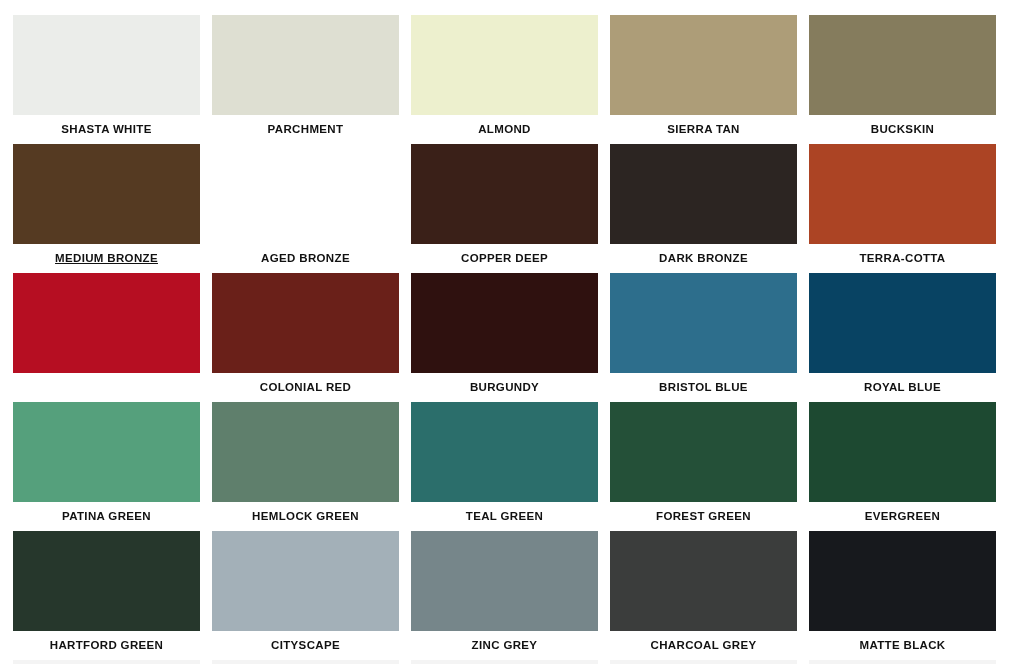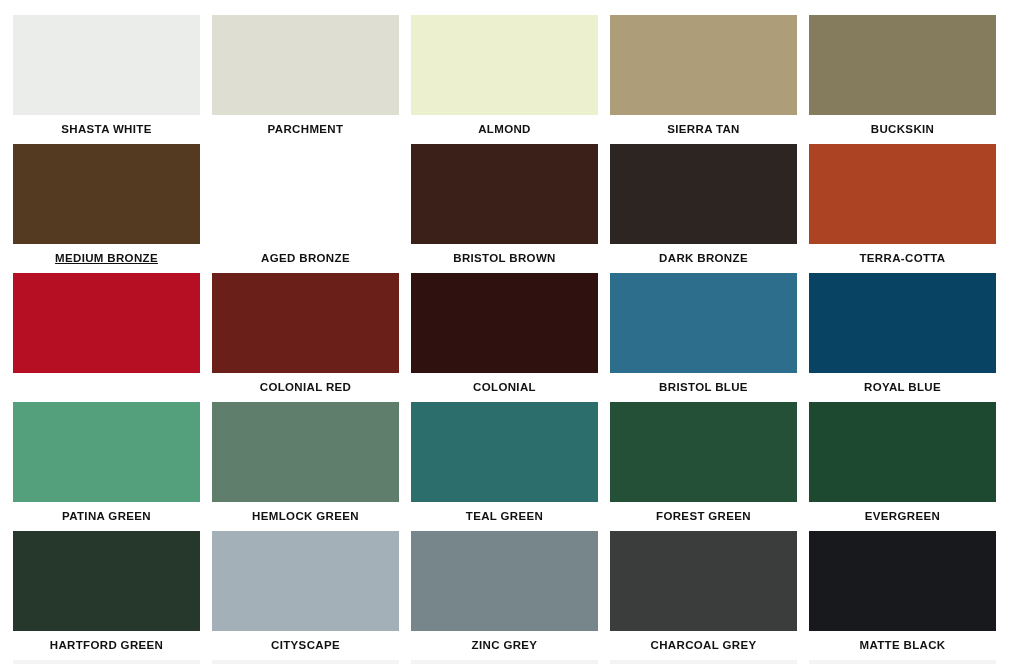--- a/index.html
+++ b/index.html
@@ -116,21 +116,21 @@
     <div class="swatch-cell">
       <span class="swatch-chip" style="background-color: rgb(85, 58, 34);"></span>
       <span class="swatch-label" style="color: rgb(17, 17, 17); text-decoration: underline;">MEDIUM BRONZE</span>
     </div>
     <div class="swatch-cell">
       <span class="swatch-chip"></span>
       <span class="swatch-label" style="color: rgb(17, 17, 17);">AGED BRONZE</span>
     </div>
     <div class="swatch-cell">
       <span class="swatch-chip" style="background-color: rgb(58, 32, 24);"></span>
-      <span class="swatch-label" style="color: rgb(17, 17, 17);">BRISTOL BROWN</span>
+      <span class="swatch-label" style="color: rgb(17, 17, 17);">COPPER DEEP</span>
     </div>
     <div class="swatch-cell">
       <span class="swatch-chip" style="background-color: rgb(44, 37, 34);"></span>
       <span class="swatch-label" style="color: rgb(17, 17, 17);">DARK BRONZE</span>
     </div>
     <div class="swatch-cell">
       <span class="swatch-chip" style="background-color: rgb(172, 68, 36);"></span>
       <span class="swatch-label" style="color: rgb(17, 17, 17);">TERRA-COTTA</span>
     </div>
   </div>
@@ -138,21 +138,21 @@
   <div class="swatch-row">
     <div class="swatch-cell">
       <span class="swatch-chip" style="background-color: rgb(182, 14, 34);"></span>
     </div>
     <div class="swatch-cell">
       <span class="swatch-chip" style="background-color: rgb(106, 32, 25);"></span>
       <span class="swatch-label" style="color: rgb(17, 17, 17);">COLONIAL RED</span>
     </div>
     <div class="swatch-cell">
       <span class="swatch-chip" style="background-color: rgb(47, 17, 15);"></span>
-      <span class="swatch-label" style="color: rgb(17, 17, 17);">COLONIAL</span>
+      <span class="swatch-label" style="color: rgb(17, 17, 17);">BURGUNDY</span>
     </div>
     <div class="swatch-cell">
       <span class="swatch-chip" style="background-color: rgb(45, 110, 140);"></span>
       <span class="swatch-label" style="color: rgb(17, 17, 17);">BRISTOL BLUE</span>
     </div>
     <div class="swatch-cell">
       <span class="swatch-chip" style="background-color: rgb(8, 67, 99);"></span>
       <span class="swatch-label" style="color: rgb(17, 17, 17);">ROYAL BLUE</span>
     </div>
   </div>

